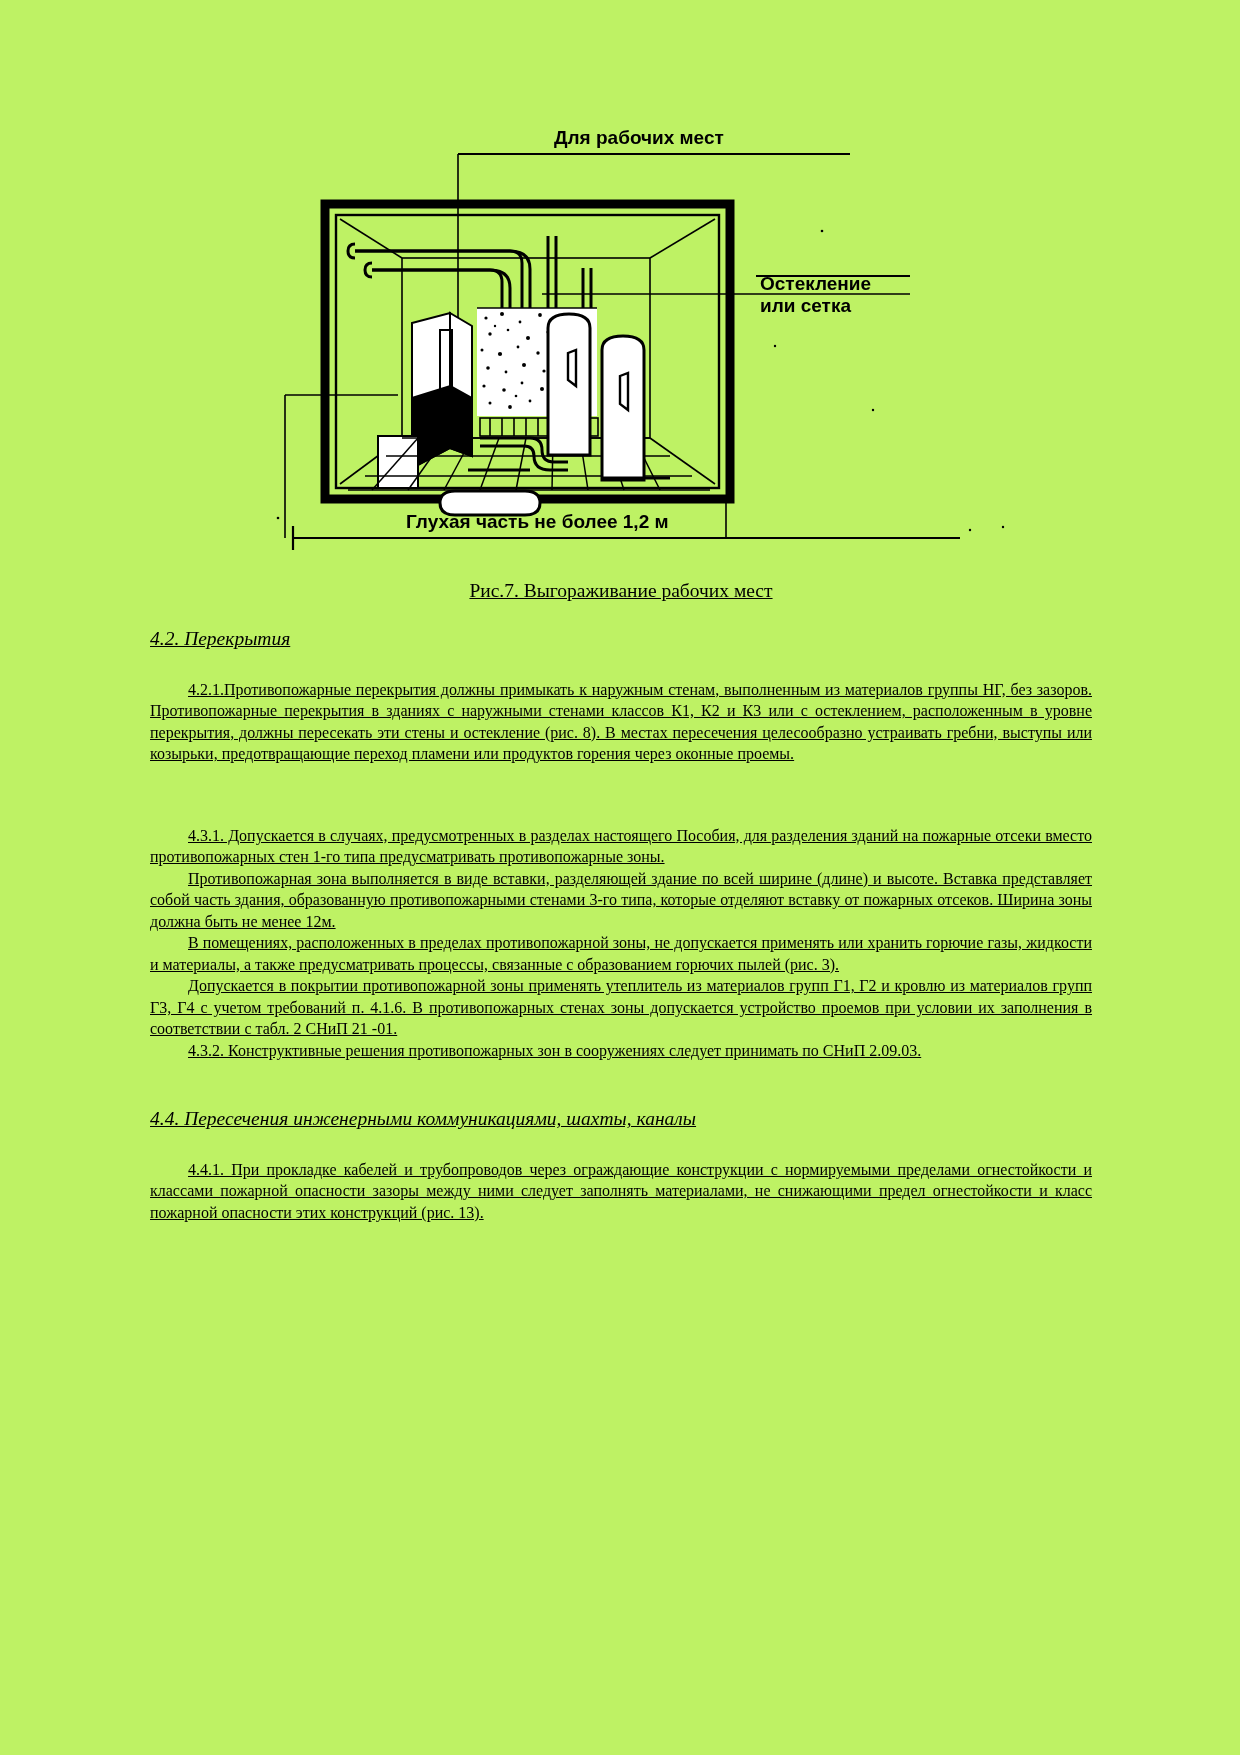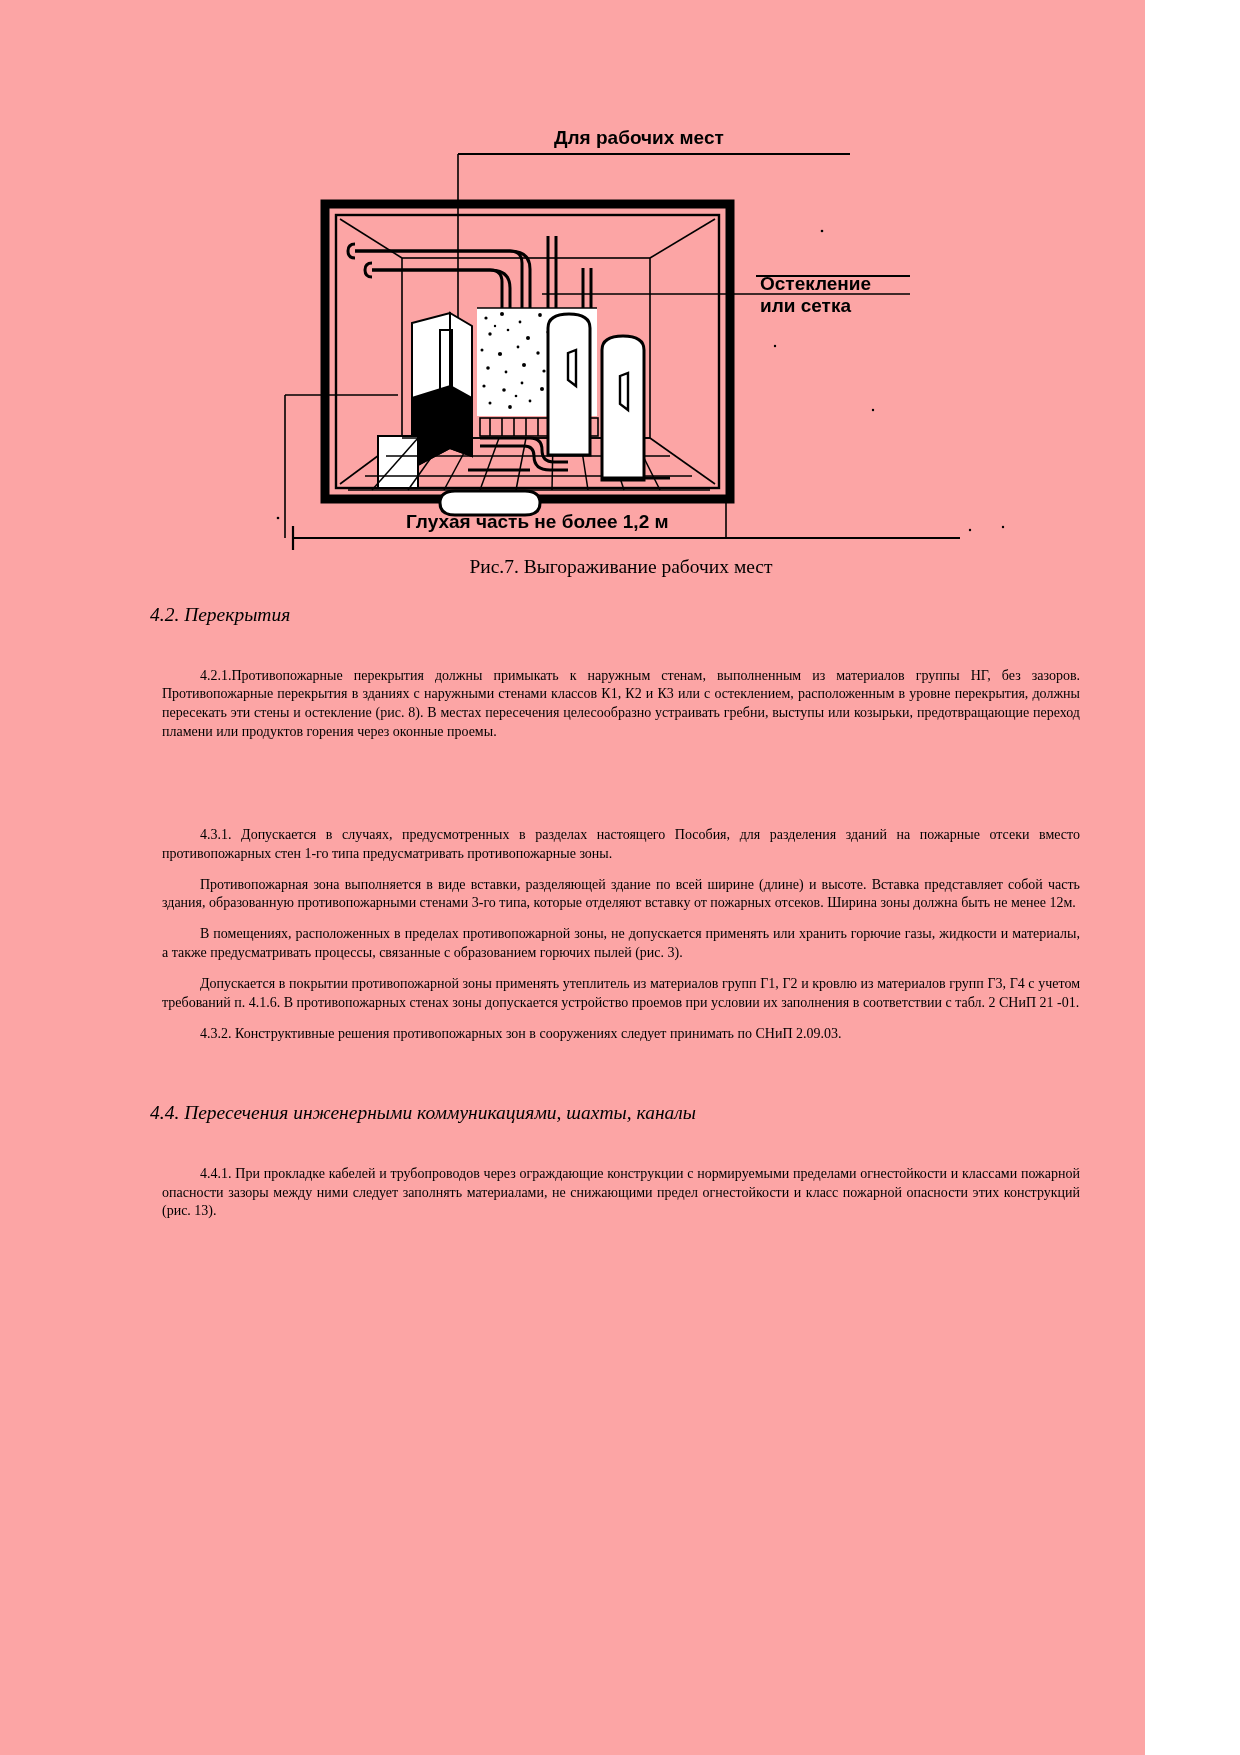--- a/index.html
+++ b/index.html
@@ -12,64 +12,65 @@
     height: 1755px;
     font-family: "Liberation Serif", "DejaVu Serif", serif;
     color: #000000;
     position: relative;
     overflow: hidden;
   }
 
   .page {
     position: absolute;
     left: 0; top: 0;
-    width: 1145px;
+    width: 1240px;
     height: 1755px;
-    background: #fca5a5;
+    background: #bef264;
   }
 
   
   .figure-block {
     position: absolute;
     left: 150px;
     top: 118px;
     width: 950px;
     height: 450px;
   }
   .figure-svg { display: block; }
 
   
   .text-col {
     position: absolute;
     left: 150px;
-    top: 551px;
+    top: 575px;
     width: 942px;
+    text-decoration: underline;
   }
 
   .fig-caption {
     text-align: center;
     font-size: 19.5px;
     line-height: 1.35;
     margin: 0 0 0 0;
     padding-top: 3px;
   }
 
   .section-head {
     font-style: italic;
     font-size: 19.5px;
     line-height: 1.35;
     margin: 22px 0 0 0;
   }
 
   p.body {
-    font-size: 14px;
+    font-size: 16px;
     line-height: 1.345;
     text-align: justify;
     text-justify: inter-word;
-    margin: 12px;
+    margin: 0;
     hyphens: none;
   }
   p.body.indent { text-indent: 38px; }
   .spacer-md { height: 26px; }
   .spacer-lg { height: 34px; }
 
   
   .fig-label {
     font-family: "Liberation Sans", "DejaVu Sans", sans-serif;
     font-size: 19px;

